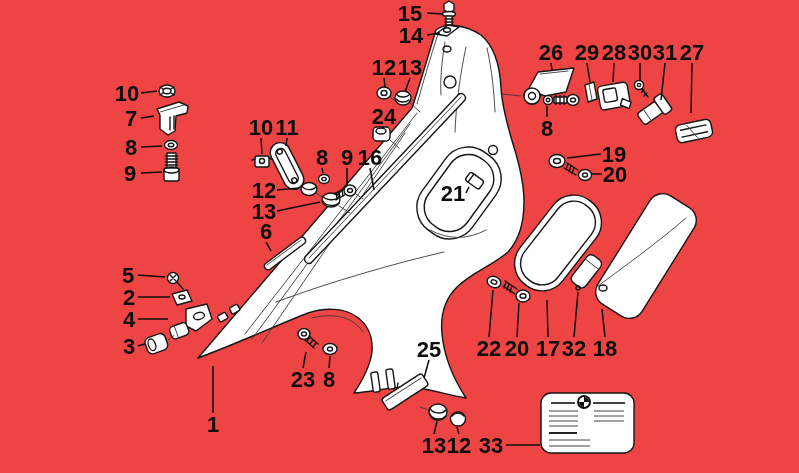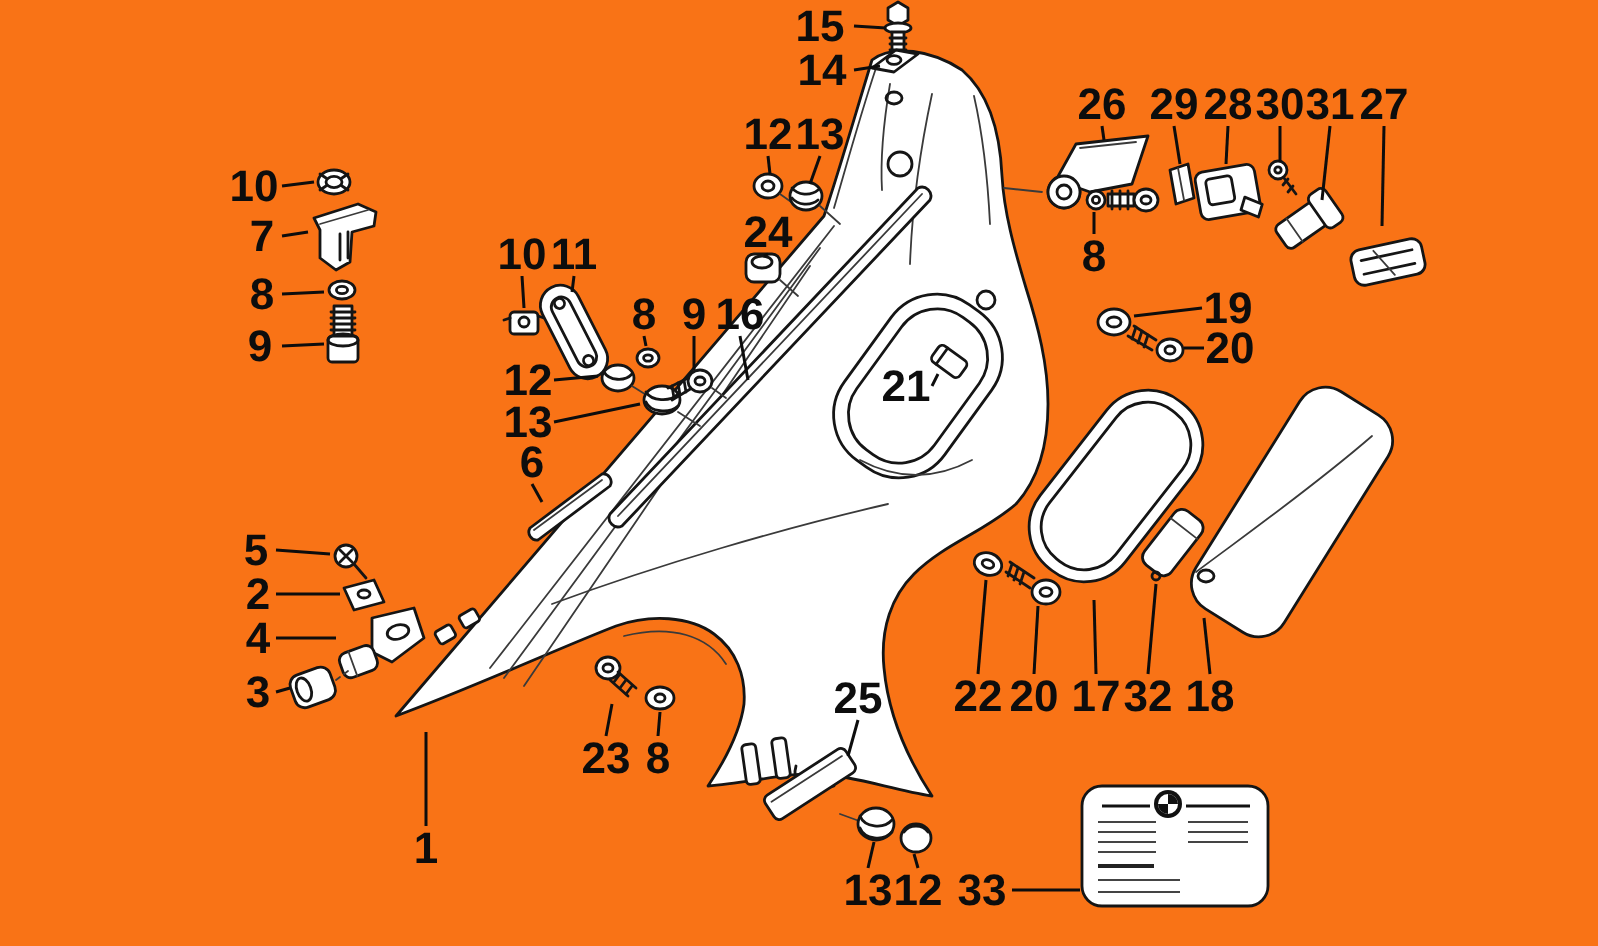--- a/index.html
+++ b/index.html
@@ -1,16 +1,16 @@
 <!DOCTYPE html>
 <html><head>
 <meta charset="utf-8">
 <style>
   html,body{margin:0;padding:0;background:#fff;}
-  .stage{position:relative;width:799px;height:473px;background:#f97316;overflow:hidden;}
+  .stage{position:relative;width:799px;height:473px;background:#ef4444;overflow:hidden;}
   .stage svg{position:absolute;left:0;top:0;}
   .ln{stroke:#151515;stroke-width:1.4;fill:none;stroke-linecap:round;stroke-linejoin:round;}
   .fw{stroke:#151515;stroke-width:1.4;fill:#ffffff;stroke-linecap:round;stroke-linejoin:round;}
   .thin{stroke:#3a3a3a;stroke-width:0.9;fill:none;stroke-linecap:round;}
   .leader{stroke:#0d0d0d;stroke-width:1.5;}
   .lbl{font-family:"Liberation Sans",sans-serif;font-weight:bold;font-size:22px;fill:#0d0d0d;text-anchor:middle;}
   .plate-line{stroke:#444;stroke-width:1;}
   .plate-rule{stroke:#111;stroke-width:1.6;}
   .plate-mid{stroke:#222;stroke-width:2;}
 </style>

